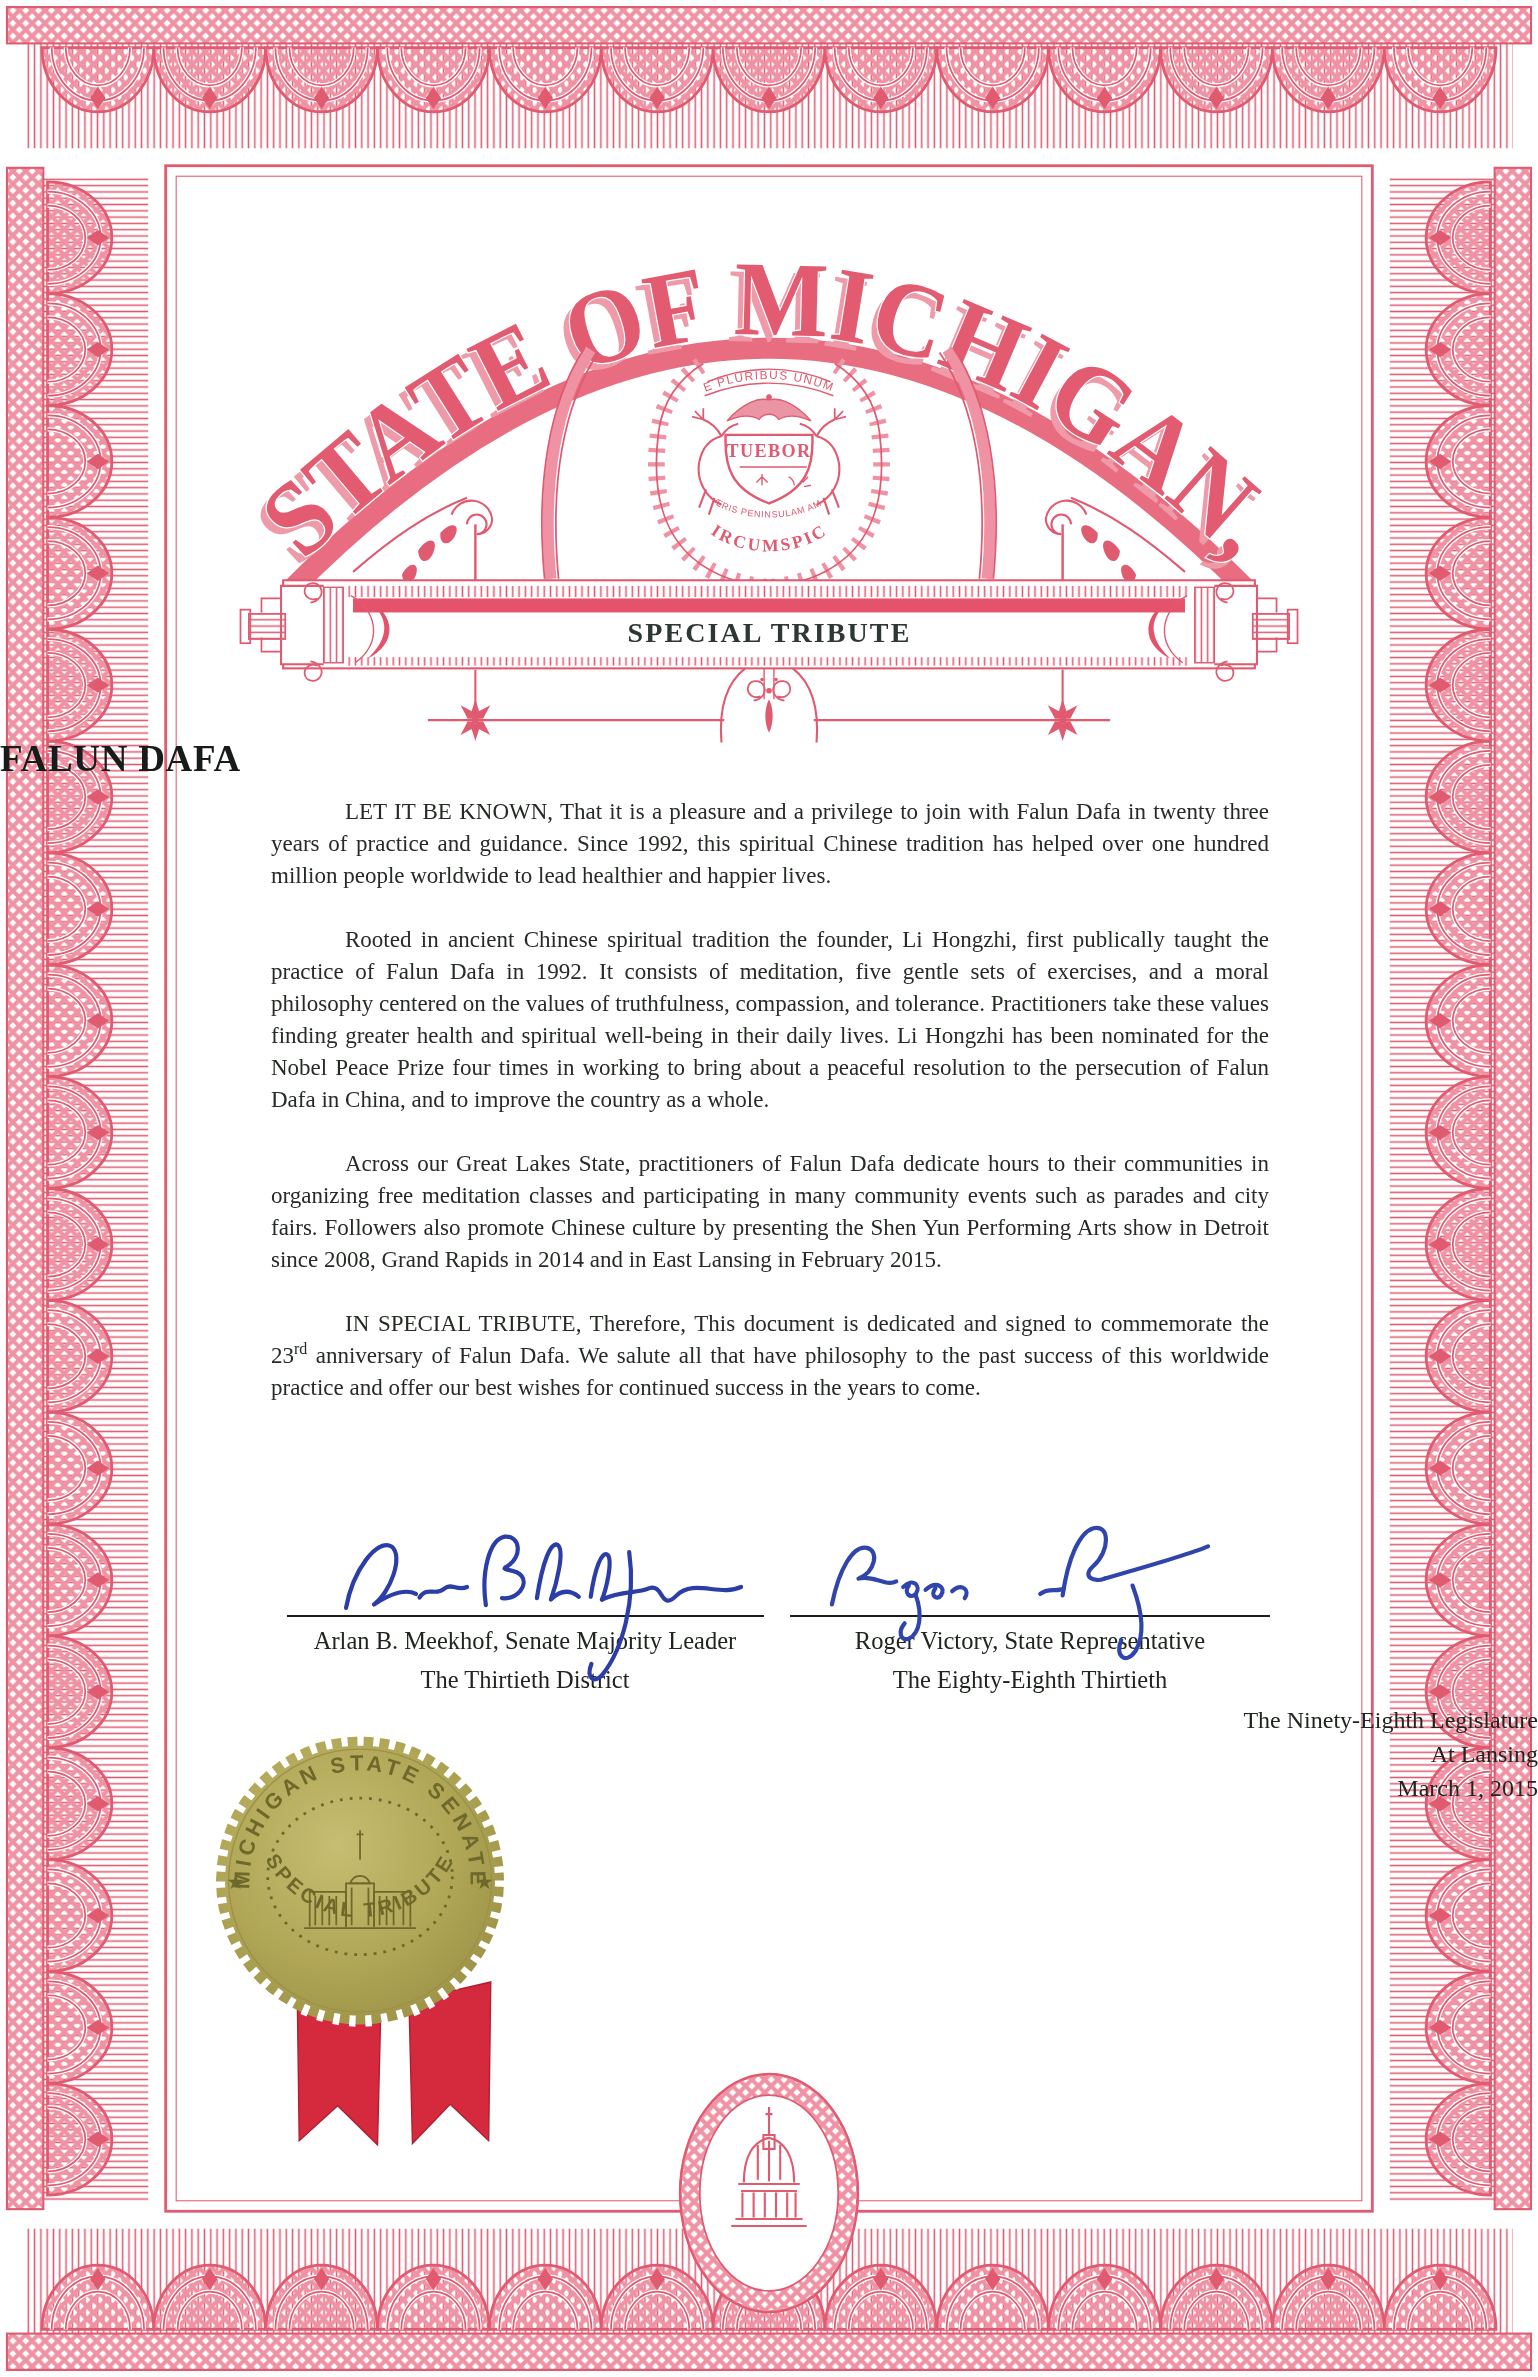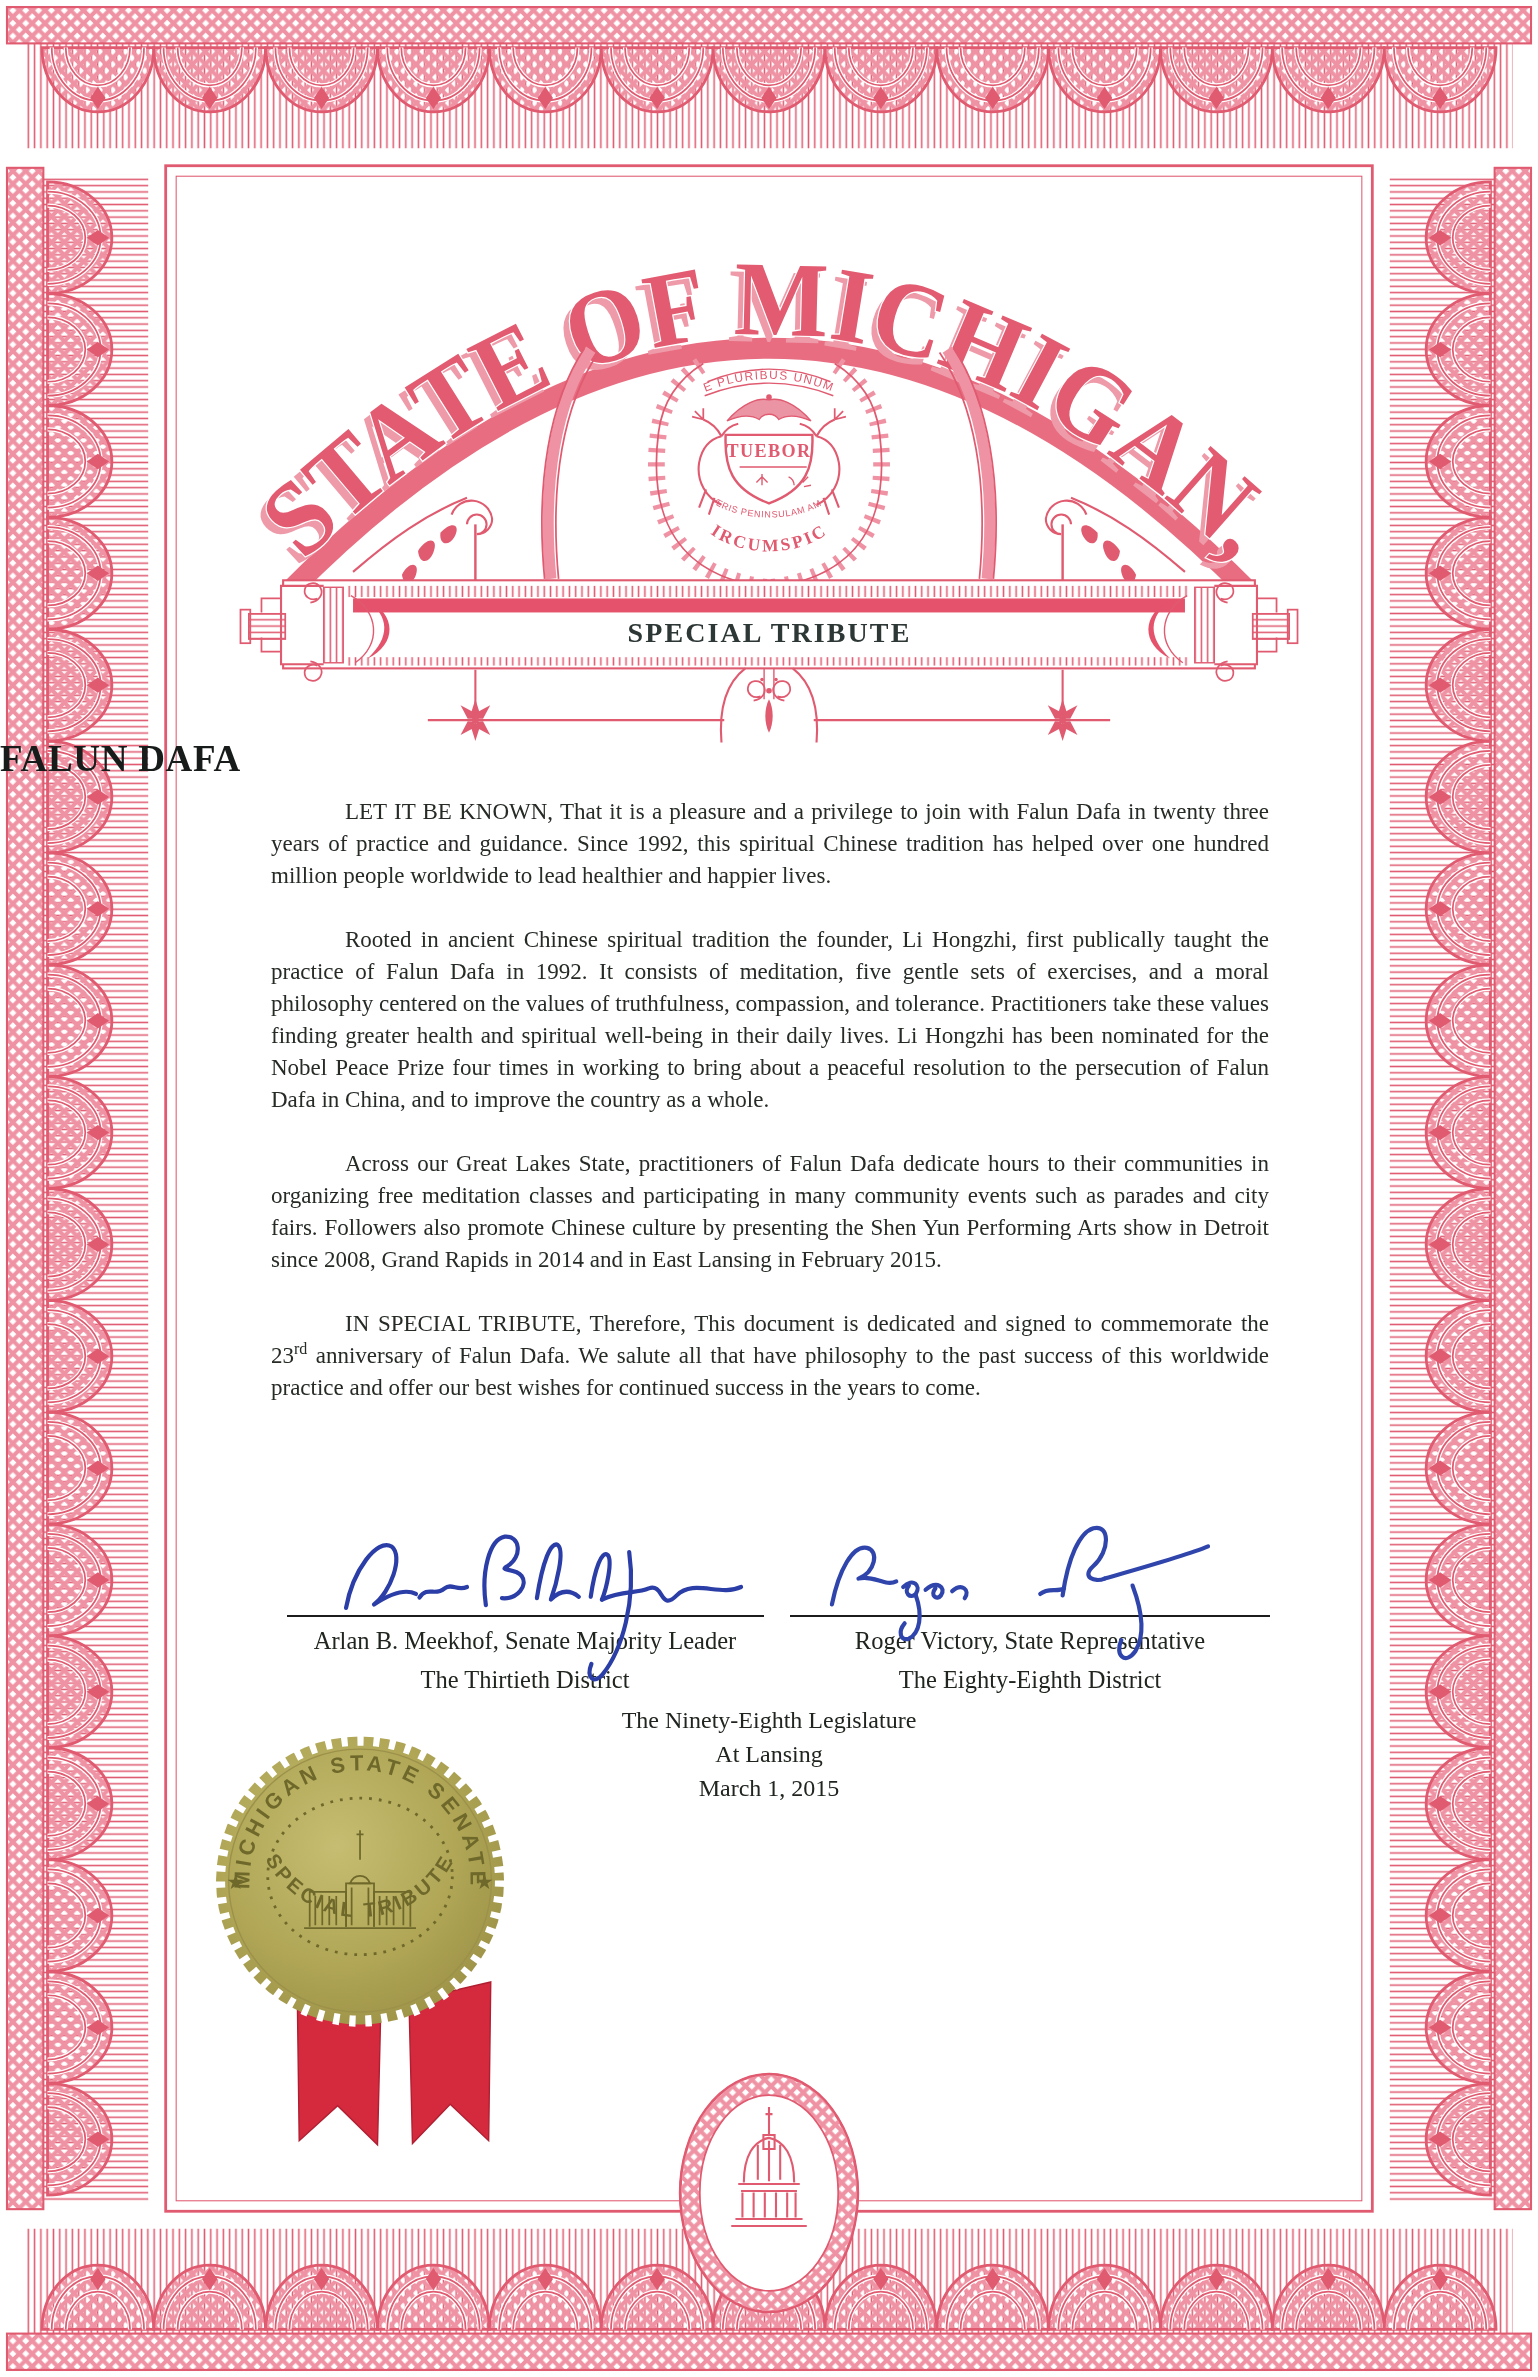--- a/index.html
+++ b/index.html
@@ -15,21 +15,21 @@
       font-size:23px;line-height:32px;text-align:justify;color:#262b26;}
   .bodytext p{margin:0 12px 32px 0;text-indent:74px;}
   .bodytext sup{font-size:16px;line-height:0;vertical-align:super;}
   .sigline{position:absolute;border-top:2.1px solid #1c1c1c;height:0;}
   .sigline.l{left:287px;top:1615px;width:477px;}
   .sigline.r{left:790px;top:1615px;width:480px;}
   .sigblock{position:absolute;width:482px;text-align:center;font-size:24.5px;
       line-height:39px;color:#20261f;}
   .sigblock.l{left:284px;top:1621px;}
   .sigblock.r{left:789px;top:1621px;}
-  .closing{position:absolute;left:0;top:1703px;width:1538px;text-align:center;
+  .closing{position:absolute;left:0;top:1703px;width:1538px;text-align:right;
       font-size:24px;line-height:34px;color:#20251f;}
 </style>
 </head>
 <body>
 
 <div class="page">
 
   <svg class="layer" viewBox="0 0 2200 3400">
     <defs>
       <pattern id="lat" width="26" height="26" patternUnits="userSpaceOnUse" patternTransform="rotate(45)">
@@ -274,21 +274,21 @@
 
   <div class="sigline l"></div>
   <div class="sigline r"></div>
 
   <div class="sigblock l">
     <div>Arlan B. Meekhof, Senate Majority Leader</div>
     <div>The Thirtieth District</div>
   </div>
   <div class="sigblock r">
     <div>Roger Victory, State Representative</div>
-    <div>The Eighty-Eighth District</div>
+    <div>The Eighty-Eighth Thirtieth</div>
   </div>
 
   <div class="closing">
     <div>The Ninety-Eighth Legislature</div>
     <div>At Lansing</div>
     <div>March 1, 2015</div>
   </div>
 
   <svg class="layer" viewBox="0 0 2200 3400">
     <g fill="none" stroke="#2b3da6" stroke-width="6" stroke-linecap="round" stroke-linejoin="round">

